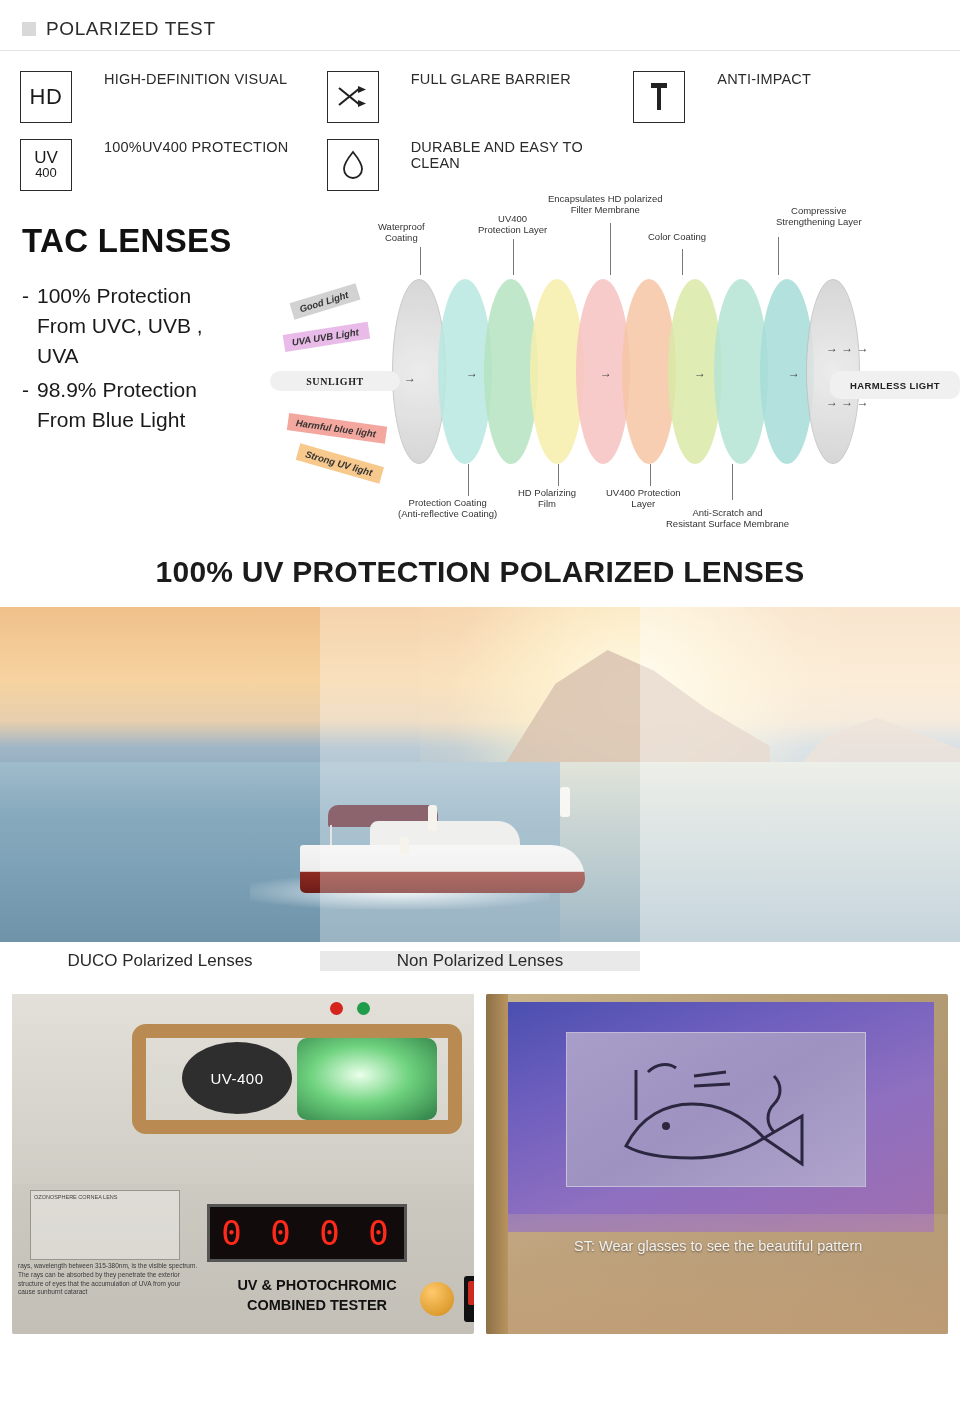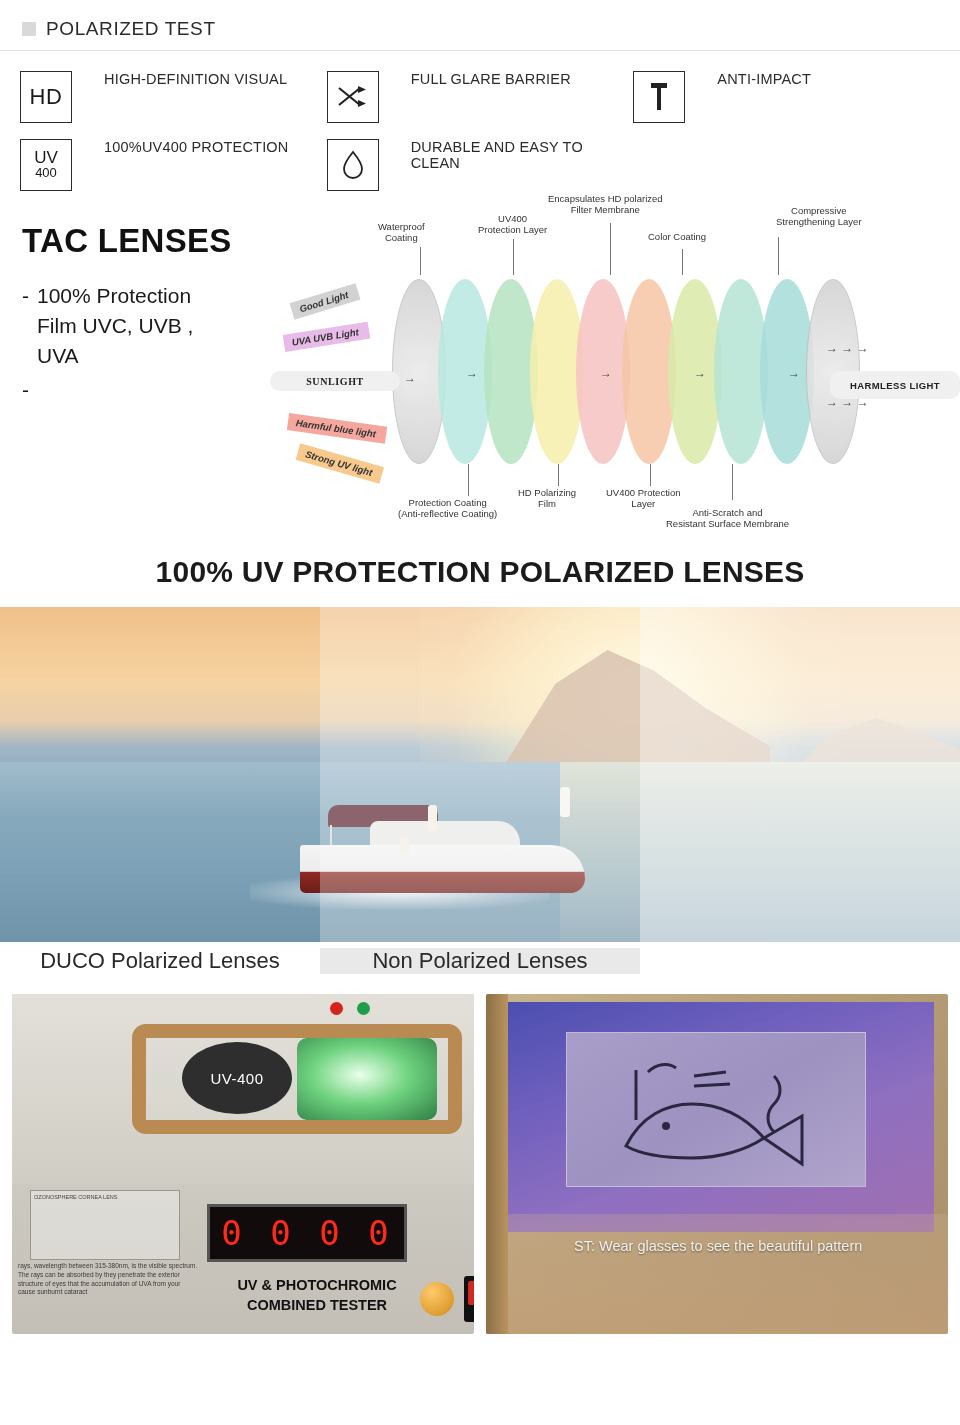--- a/index.html
+++ b/index.html
@@ -265,21 +265,21 @@
   .panel-right { left: 640px; width: 320px; background: rgba(255,255,255,0.58); }
   .labels-row {
     display: flex;
     width: 960px;
     height: 38px;
     align-items: center;
   }
   .label-cell {
     width: 320px;
     text-align: center;
-    font-size: 22px;
+    font-size: 17px;
     color: #2a2a2a;
   }
   .label-cell.shaded { background: #e9e9e9; }
 
   
   .photos {
     display: flex;
     gap: 12px;
     padding: 14px 12px 12px 12px;
   }
@@ -461,26 +461,30 @@
 
   <div class="adv-left">
     <div class="adv-title">
       <div>TAC LENSES</div>
     </div>
     <div class="adv-list">
       <div class="adv-item">
         <span class="adv-dash">-</span>
         <span>
           <span>100% Protection</span><br>
-          <span>Film UVC, UVB ,</span><br>
+          <span>From UVC, UVB ,</span><br>
           <span>UVA</span>
         </span>
       </div>
       <div class="adv-item">
         <span class="adv-dash">-</span>
+        <span>
+          <span>98.9% Protection</span><br>
+          <span>From Blue Light</span>
+        </span>
       </div>
     </div>
   </div>
 
   <div class="diagram">
 
     <div class="callout" style="left:108px; top:22px;">
       Waterproof<br>Coating
     </div>
     <div class="callout" style="left:208px; top:14px;">

